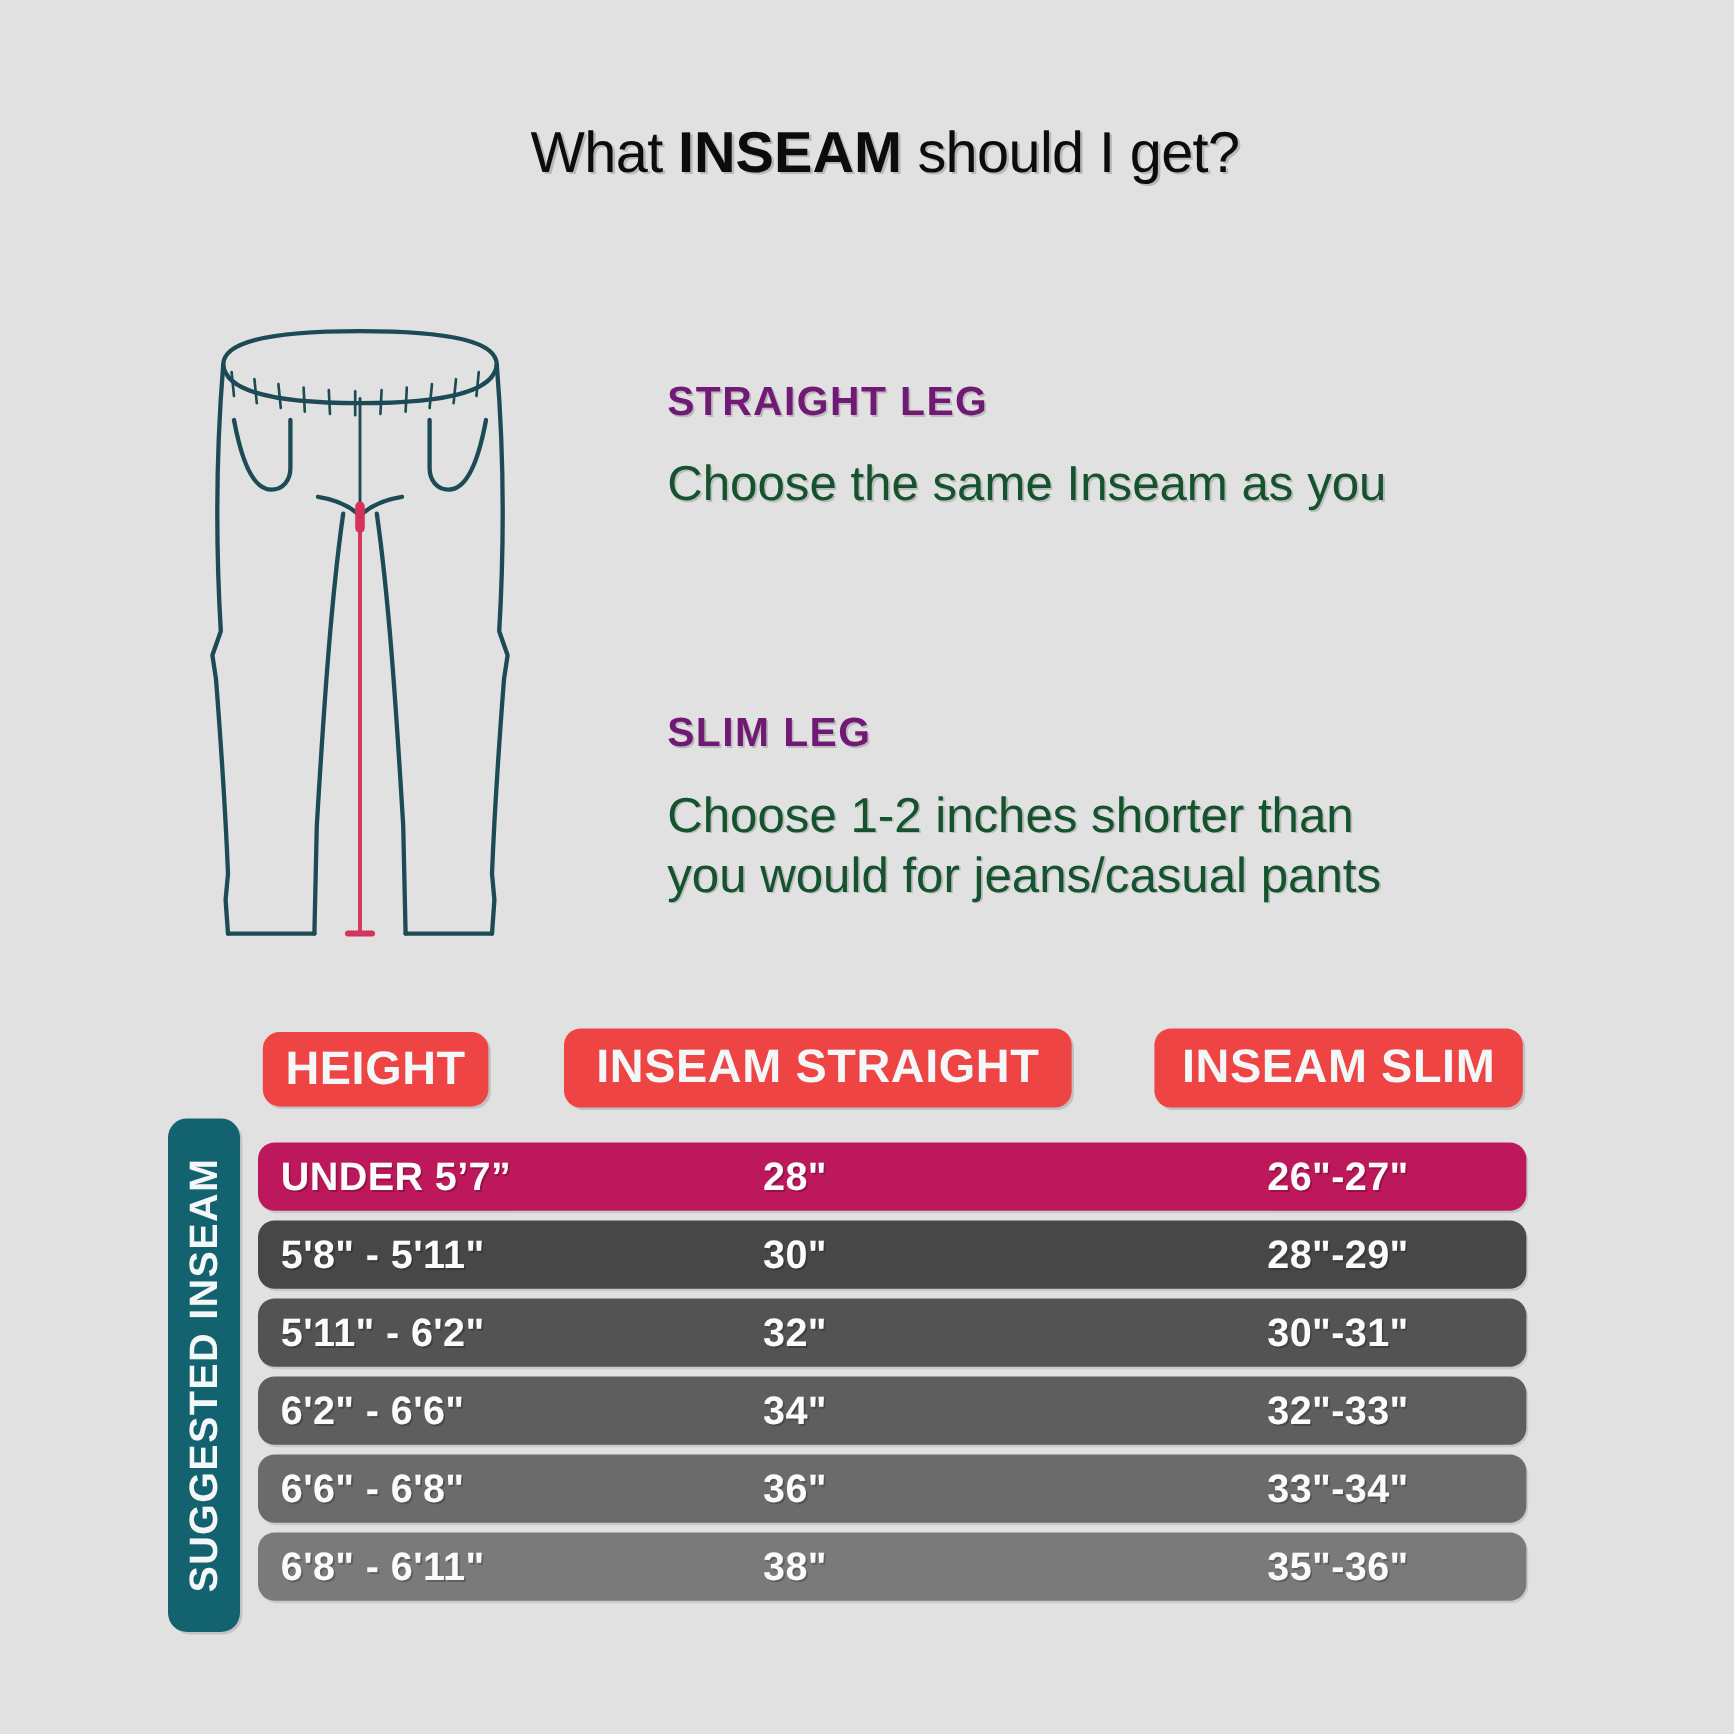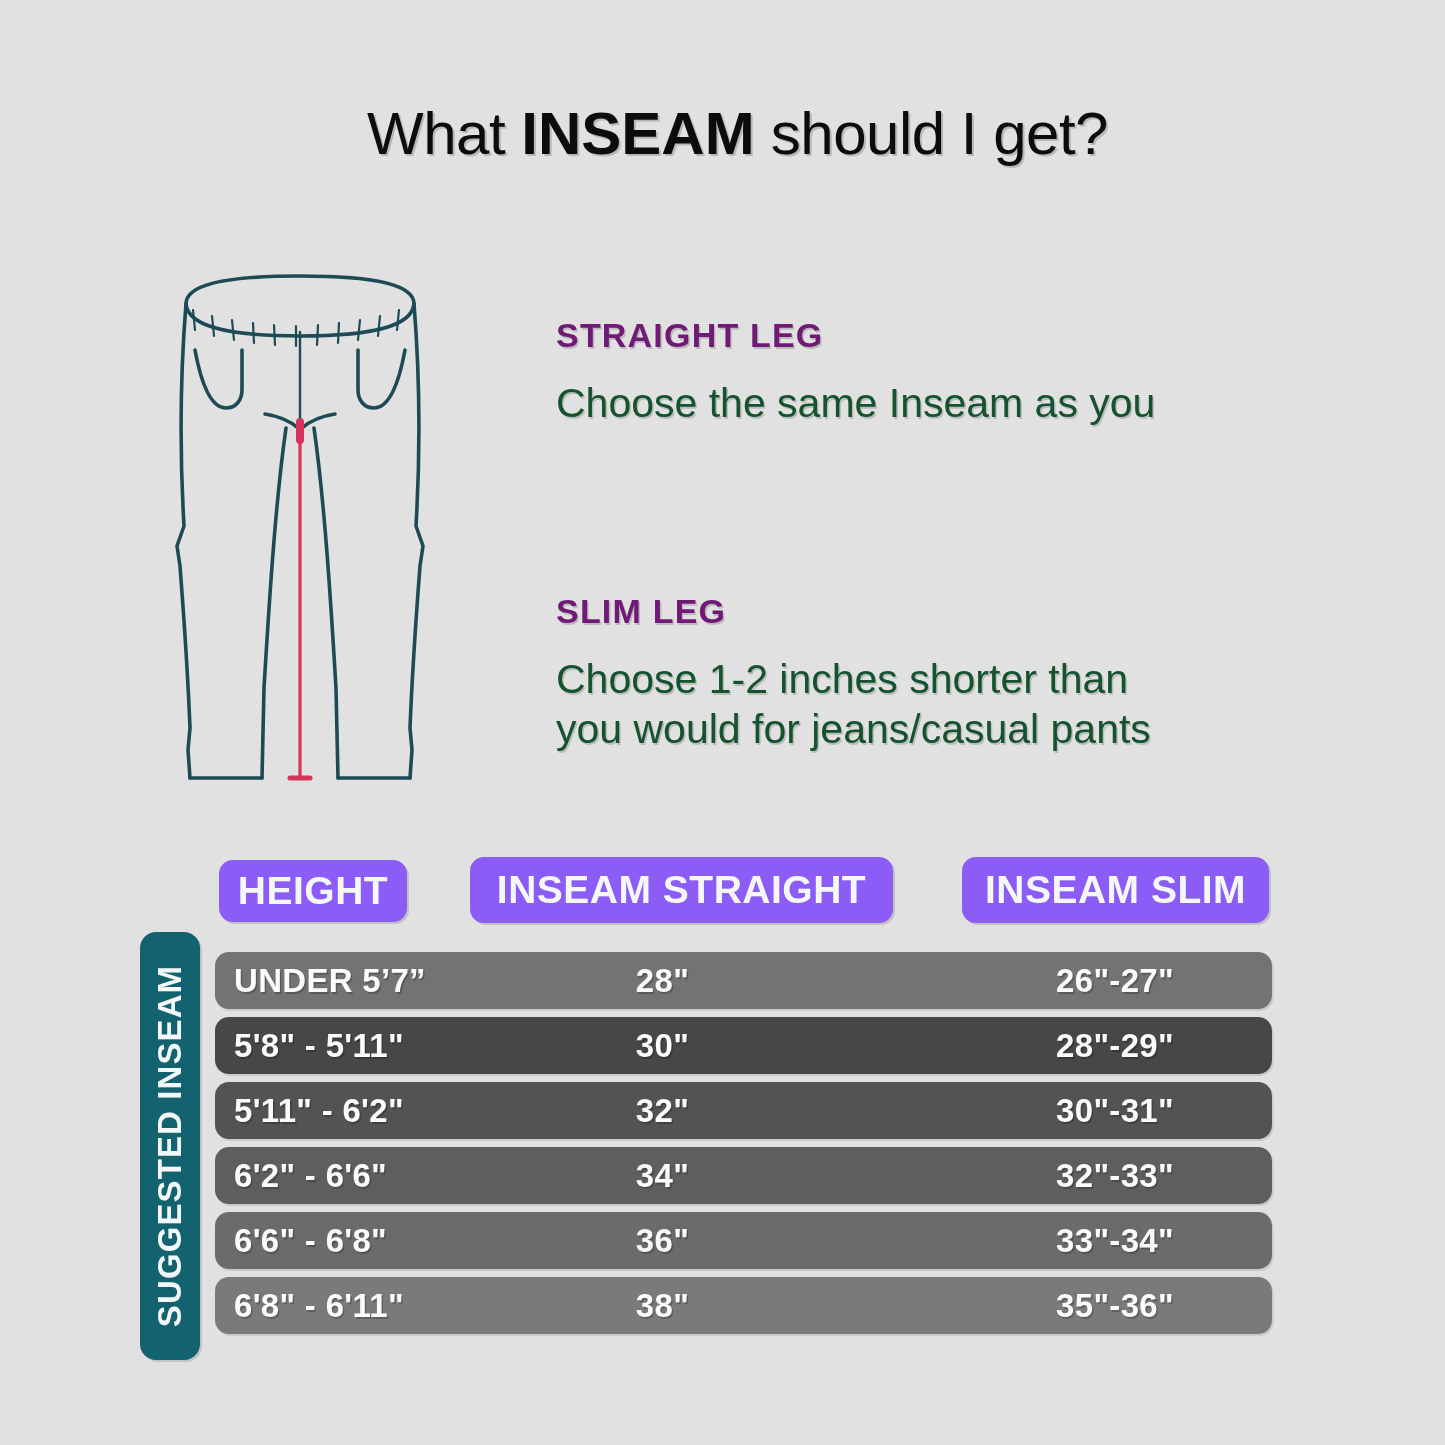--- a/index.html
+++ b/index.html
@@ -9,21 +9,21 @@
     font-family:"Liberation Sans", sans-serif;
     overflow:hidden;
     position:relative;
   }
   .stage{position:absolute;inset:0;}
 
   
   .title{
     position:absolute;left:0;right:0;top:104px;
     text-align:center;
-    font-size:60px;
+    font-size:48px;
     line-height:1;
     color:#0c0c0c;
     letter-spacing:-0.5px;
     white-space:nowrap;
     font-weight:500;
     text-shadow:2px 2px 0 rgba(0,0,0,0.18);
     margin-left:30px;
   }
   .title .light{font-weight:500;}
   .title .strong{font-weight:700;letter-spacing:0px;}
@@ -47,21 +47,21 @@
   #block-straight{top:318px;}
   #block-slim{top:578px;margin-top:16px;}
 
   
   .table-wrap{position:absolute;left:0;top:0;width:1445px;height:1445px;pointer-events:none;}
   .table-wrap > *{pointer-events:auto;}
 
   .hdr{
     position:absolute;
     height:62px;
-    background:#8b5cf6;
+    background:#ef4444;
     border-radius:14px;
     display:flex;align-items:center;justify-content:center;
     color:#f4f7f7;
     font-size:39px;font-weight:700;letter-spacing:0.5px;
     box-shadow:2px 2px 0 rgba(0,0,0,0.14);
     white-space:nowrap;
   }
   #hdr-height{left:219px;top:860px;width:188px;}
   #hdr-straight{left:470px;top:857px;width:423px;height:66px;}
   #hdr-slim{left:962px;top:857px;width:307px;height:66px;}
@@ -181,21 +181,21 @@
     </div>
     <div class="hdr" id="hdr-straight">
       <span>INSEAM STRAIGHT</span>
     </div>
 
     <div class="vbar">
       <span>SUGGESTED INSEAM</span>
     </div>
 
     <div id="rows-host">
-        <div class="row" style="top: 952px; background: #737373;">
+        <div class="row" style="top: 952px; background: #be185d;">
           <span class="c c-height">UNDER 5’7”</span>
           <span class="c c-straight">28"</span>
           <span class="c c-slim">26"-27"</span>
         </div>
         <div class="row" style="top: 1017px; background: rgb(71, 71, 71);">
           <span class="c c-height">5'8" - 5'11"</span>
           <span class="c c-straight">30"</span>
           <span class="c c-slim">28"-29"</span>
         </div>
         <div class="row" style="top: 1082px; background: rgb(83, 83, 83);">

